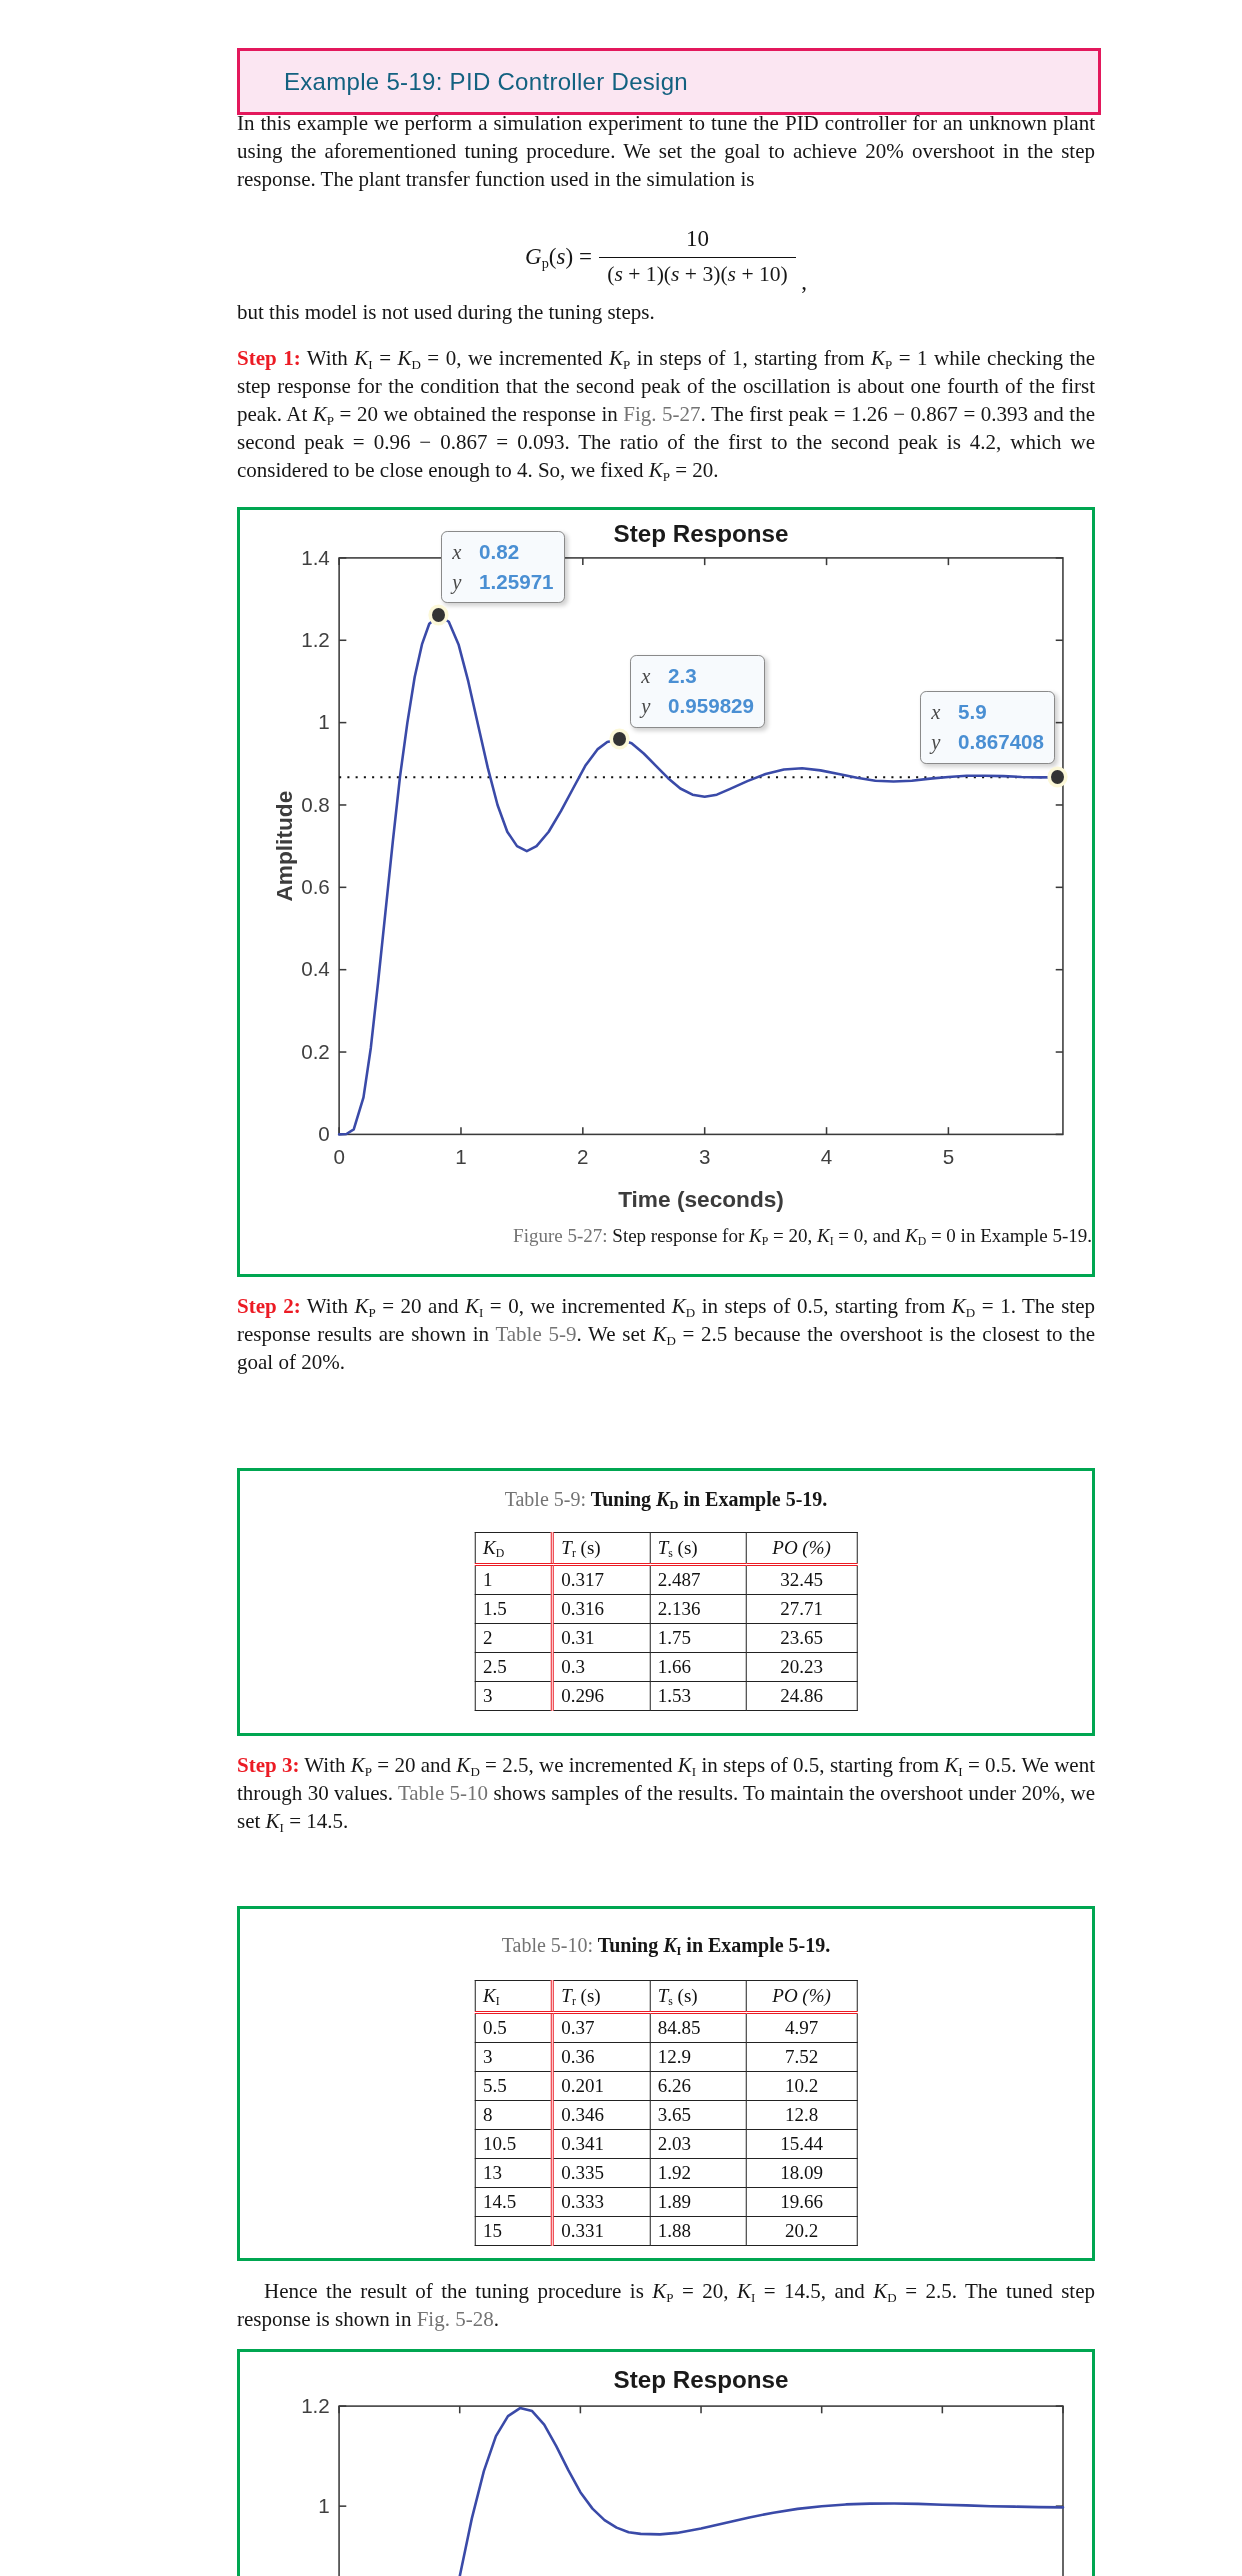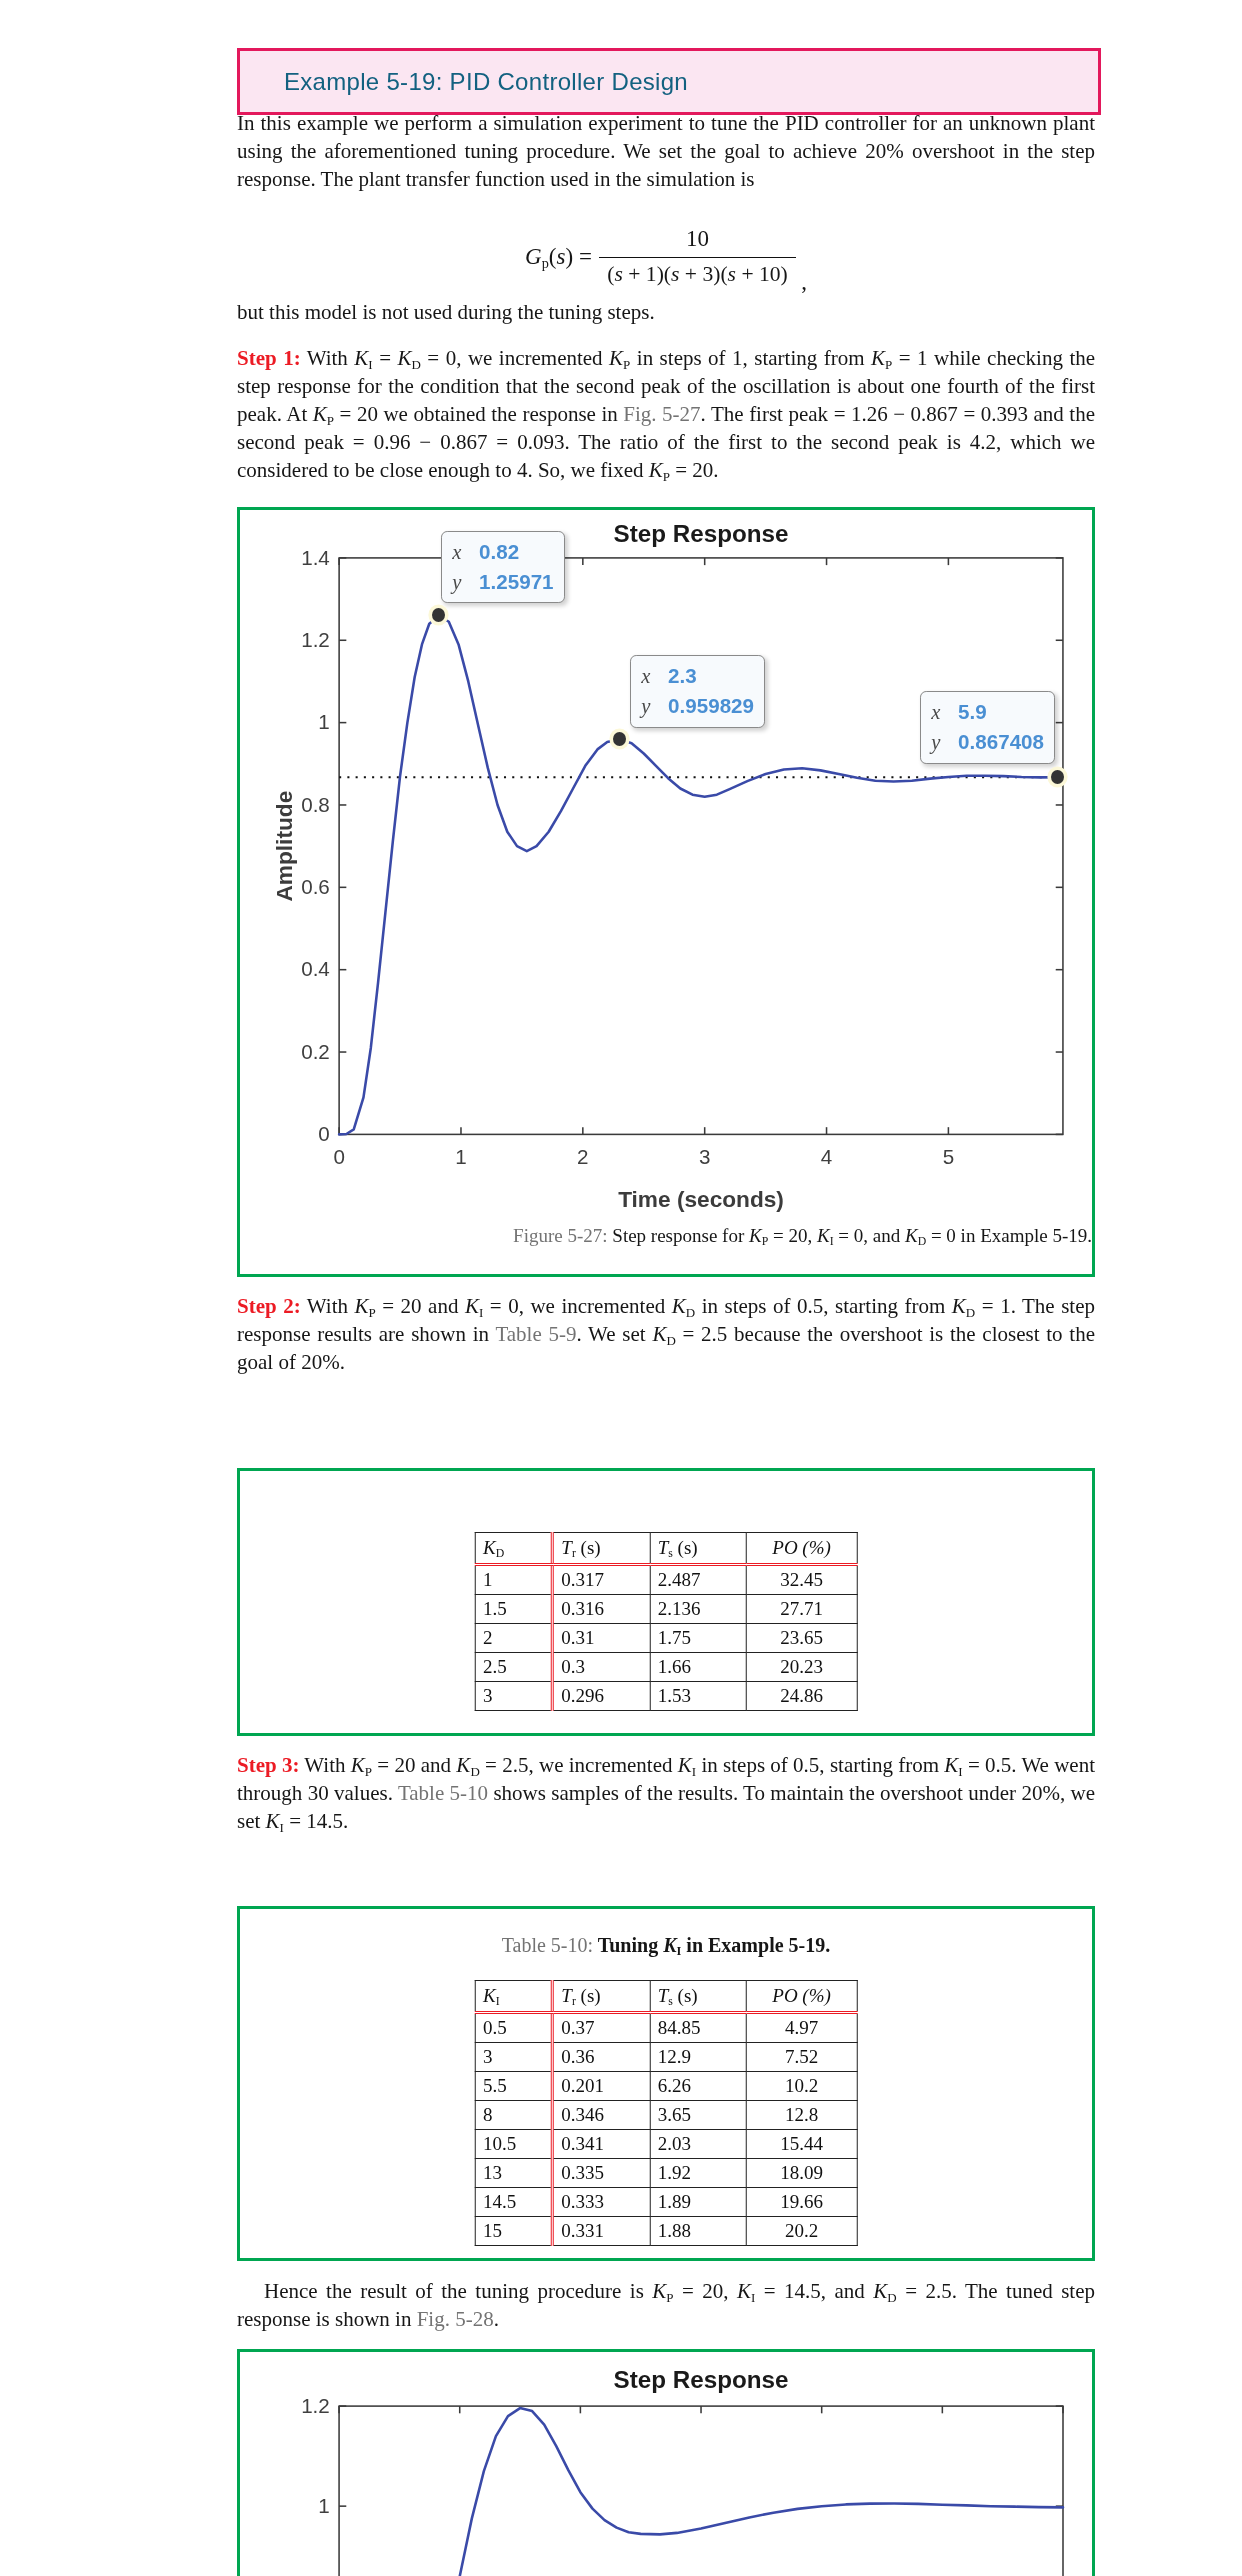--- a/index.html
+++ b/index.html
@@ -165,20 +165,21 @@
           </div>
         </div>
         <div class="dt-marker" style="left: 811px; top: 260px;"></div>
       </div>
     <div class="caption" style="top:715px"><span class="ref">Figure 5-27:</span><span> Step response for </span><span class="it">K<sub class="sb">P</sub></span><span> = 20,  </span><span class="it">K<sub class="sb">I</sub></span><span> = 0, and </span><span class="it">K<sub class="sb">D</sub></span><span> = 0 in Example 5-19.</span></div>
   </div>
 
   <div class="abs col para" style="top:1292px"><span class="step">Step 2:</span><span> With </span><span class="it">K<sub class="sb">P</sub></span><span> = 20 and </span><span class="it">K<sub class="sb">I</sub></span><span> = 0, we incremented </span><span class="it">K<sub class="sb">D</sub></span><span> in steps of 0.5, starting from </span><span class="it">K<sub class="sb">D</sub></span><span> = 1. The step response results are shown in </span><span class="ref">Table 5-9</span><span>. We set </span><span class="it">K<sub class="sb">D</sub></span><span> = 2.5 because the overshoot is the closest to the goal of 20%.</span></div>
 
   <div class="abs gbox" style="top:1468px;height:268px">
+    <div class="tbl-title" style="top:16.5px"><span class="ref">Table 5-9:</span><span> Tuning </span><span class="it">K<sub class="sb">D</sub></span><span> in Example 5-19.</span></div>
     <table class="dtable" style="top:61px">
       <thead>
           <tr>
             <th><span class="it">K<sub class="sb">D</sub></span></th>
             <th><span class="it">T<sub class="sb">r</sub></span><span> (s)</span></th>
             <th><span class="it">T<sub class="sb">s</sub></span><span> (s)</span></th>
             <th><span class="it">PO (%)</span></th>
           </tr>
         </thead>
       <tbody>

